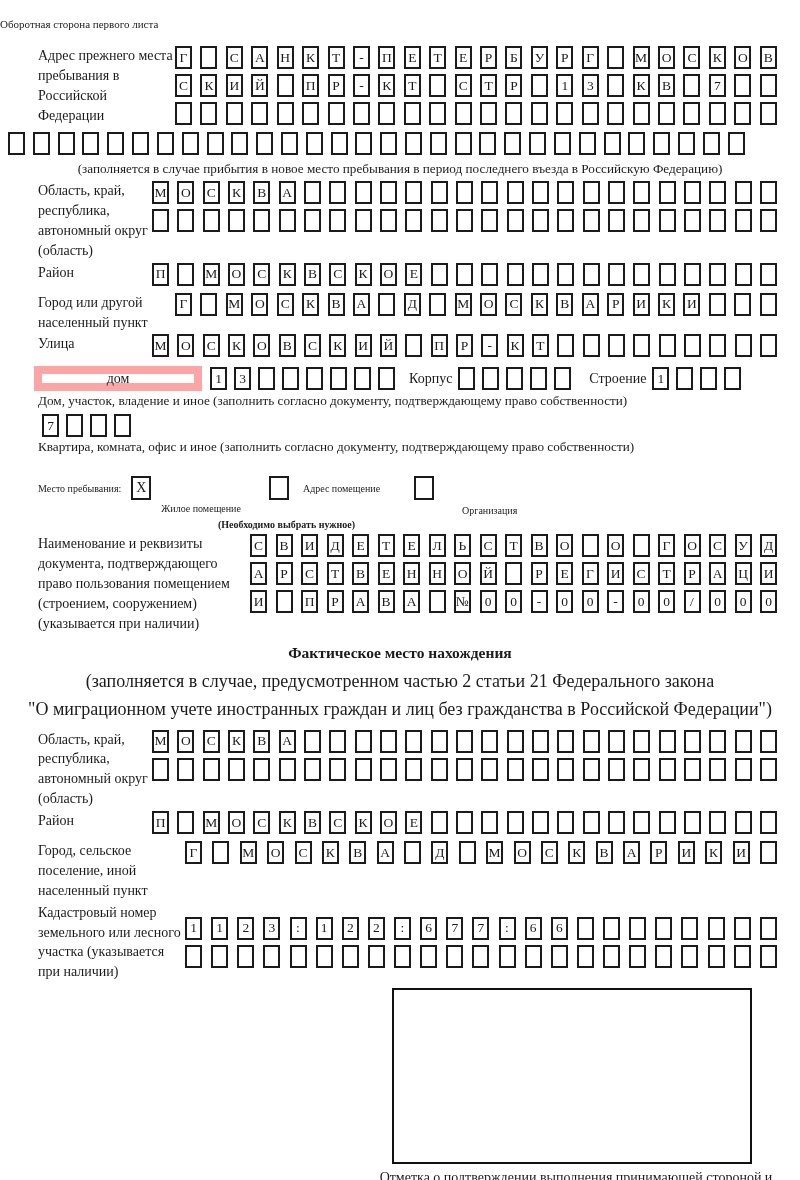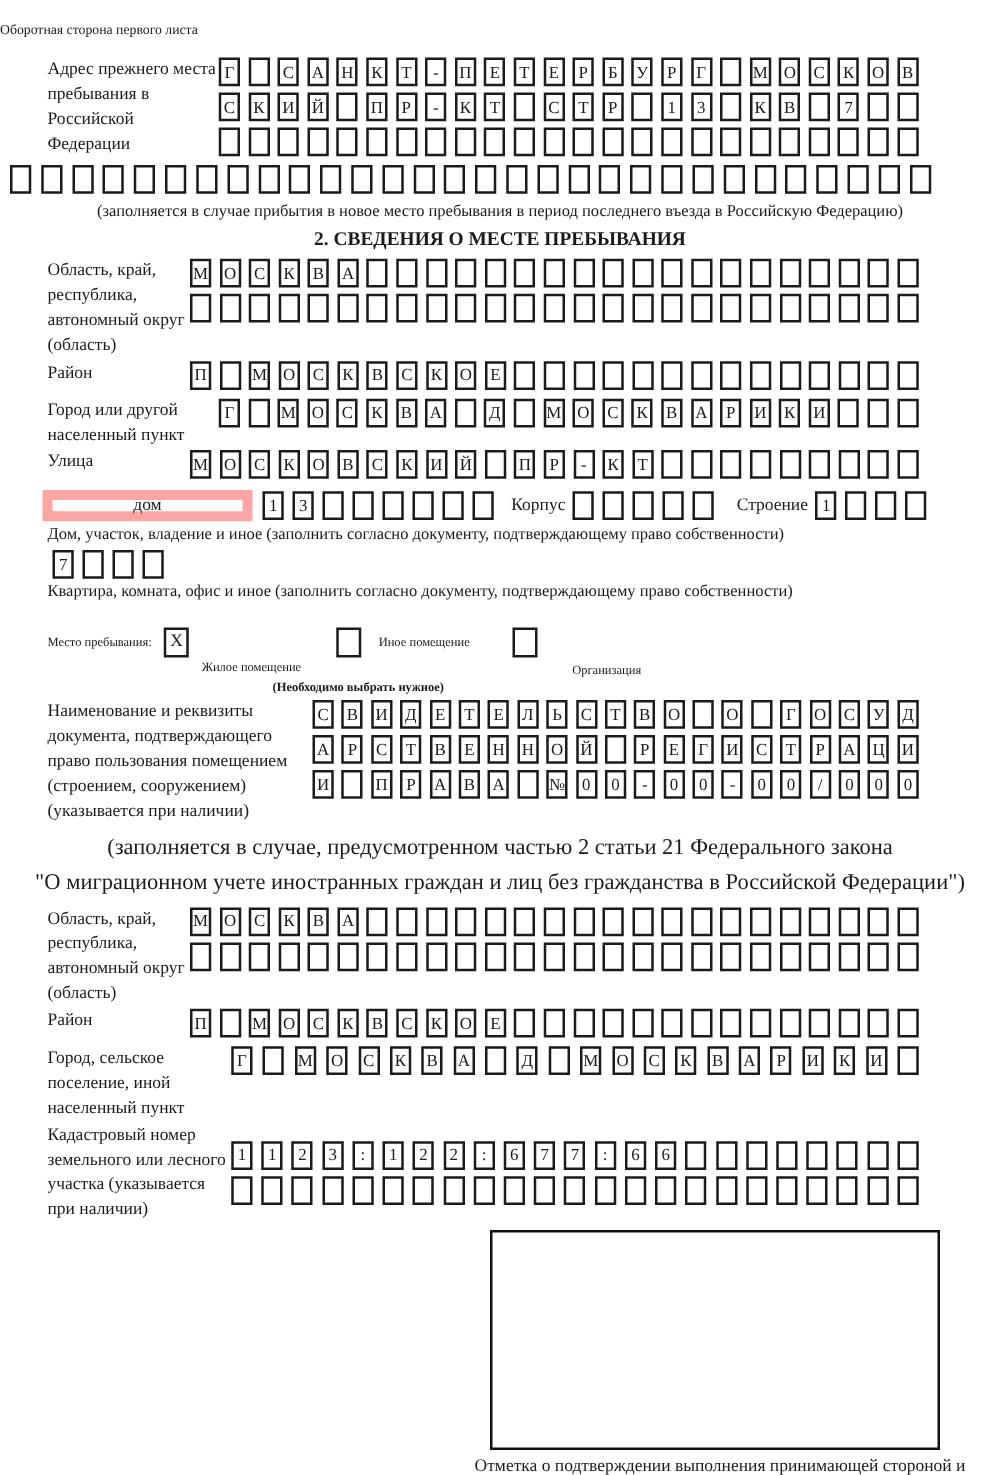--- a/index.html
+++ b/index.html
@@ -7,21 +7,21 @@
     width:800px;height:1180px;
     font-family:"Liberation Serif","DejaVu Serif",serif;
     color:#1b1b1b;overflow:hidden;
   }
   .page{width:800px;box-sizing:border-box;padding-top:18px;}
   .corner{
     text-align:left;padding-right:58px;font-size:11px;
   }
   
   .frow{display:flex;align-items:flex-start;padding-left:38px;box-sizing:border-box;
-        padding-right:65px;margin-bottom:2px;}
+        padding-right:23px;margin-bottom:2px;}
   .flabel{font-size:14px;line-height:1.42;flex:none;}
   .fcol{flex:1;min-width:0;}
   .cells{display:flex;justify-content:space-between;margin-bottom:5px;}
   .cell{
     box-sizing:border-box;flex:none;width:17px;height:23px;
     border:2px solid #1b1b1b;display:inline-flex;align-items:center;justify-content:center;
     font-size:13.5px;line-height:1;background:#fff;
   }
   .fullrow{padding:0 55px 0 8px;margin-bottom:2px;}
   .note{
@@ -173,21 +173,20 @@
         <span class="cell"></span>
         <span class="cell"></span>
         <span class="cell"></span>
         <span class="cell"></span>
         <span class="cell"></span>
         <span class="cell"></span>
       </div>
   </div>
   <div class="note">(заполняется в случае прибытия в новое место пребывания в период последнего въезда в Российскую Федерацию)</div>
 
-  <div class="sect-title">2. СВЕДЕНИЯ О МЕСТЕ ПРЕБЫВАНИЯ</div>
 
   <div class="frow">
     <div class="flabel" style="width:114px;">Область, край, республика, автономный округ (область)</div>
     <div class="fcol">
       <div class="cells">
           <span class="cell">М</span>
           <span class="cell">О</span>
           <span class="cell">С</span>
           <span class="cell">К</span>
           <span class="cell">В</span>
@@ -378,21 +377,21 @@
         <span class="cell"></span>
       </div>
   </div>
   <div class="note-left">Квартира, комната, офис и иное (заполнить согласно документу, подтверждающему право собственности)</div>
 
   <div class="checkrow">
     <span class="checklab">Место пребывания:</span>
     <span class="checkbox" style="margin-left:10px;">X</span>
     <span class="checklab" style="margin-left:10px;margin-top:40px;">Жилое помещение</span>
     <span class="checkbox" style="margin-left:28px;"></span>
-    <span class="checklab" style="margin-left:14px;">Иное помещение</span>
+    <span class="checklab" style="margin-left:14px;">Адрес помещение</span>
     <span class="checkbox" style="margin-left:34px;"></span>
     <span class="checklab" style="margin-left:28px;margin-top:45px;">Организация</span>
   </div>
   <div class="choose-note">(Необходимо выбрать нужное)</div>
 
   <div class="frow">
     <div class="flabel" style="width:212px;">Наименование и реквизиты документа, подтверждающего право пользования помещением (строением, сооружением) (указывается при наличии)</div>
     <div class="fcol">
       <div class="cells">
           <span class="cell">С</span>
@@ -459,20 +458,21 @@
           <span class="cell">0</span>
           <span class="cell">0</span>
           <span class="cell">/</span>
           <span class="cell">0</span>
           <span class="cell">0</span>
           <span class="cell">0</span>
         </div>
     </div>
   </div>
 
+  <div class="sect-title" style="margin-top:10px;">Фактическое место нахождения</div>
   <div class="fact-note">
     <div>(заполняется в случае, предусмотренном частью 2 статьи 21 Федерального закона</div>
     <div>"О миграционном учете иностранных граждан и лиц без гражданства в Российской Федерации")</div>
   </div>
 
   <div class="frow" style="margin-top:6px;">
     <div class="flabel" style="width:114px;">Область, край, республика, автономный округ (область)</div>
     <div class="fcol">
       <div class="cells">
           <span class="cell">М</span>

